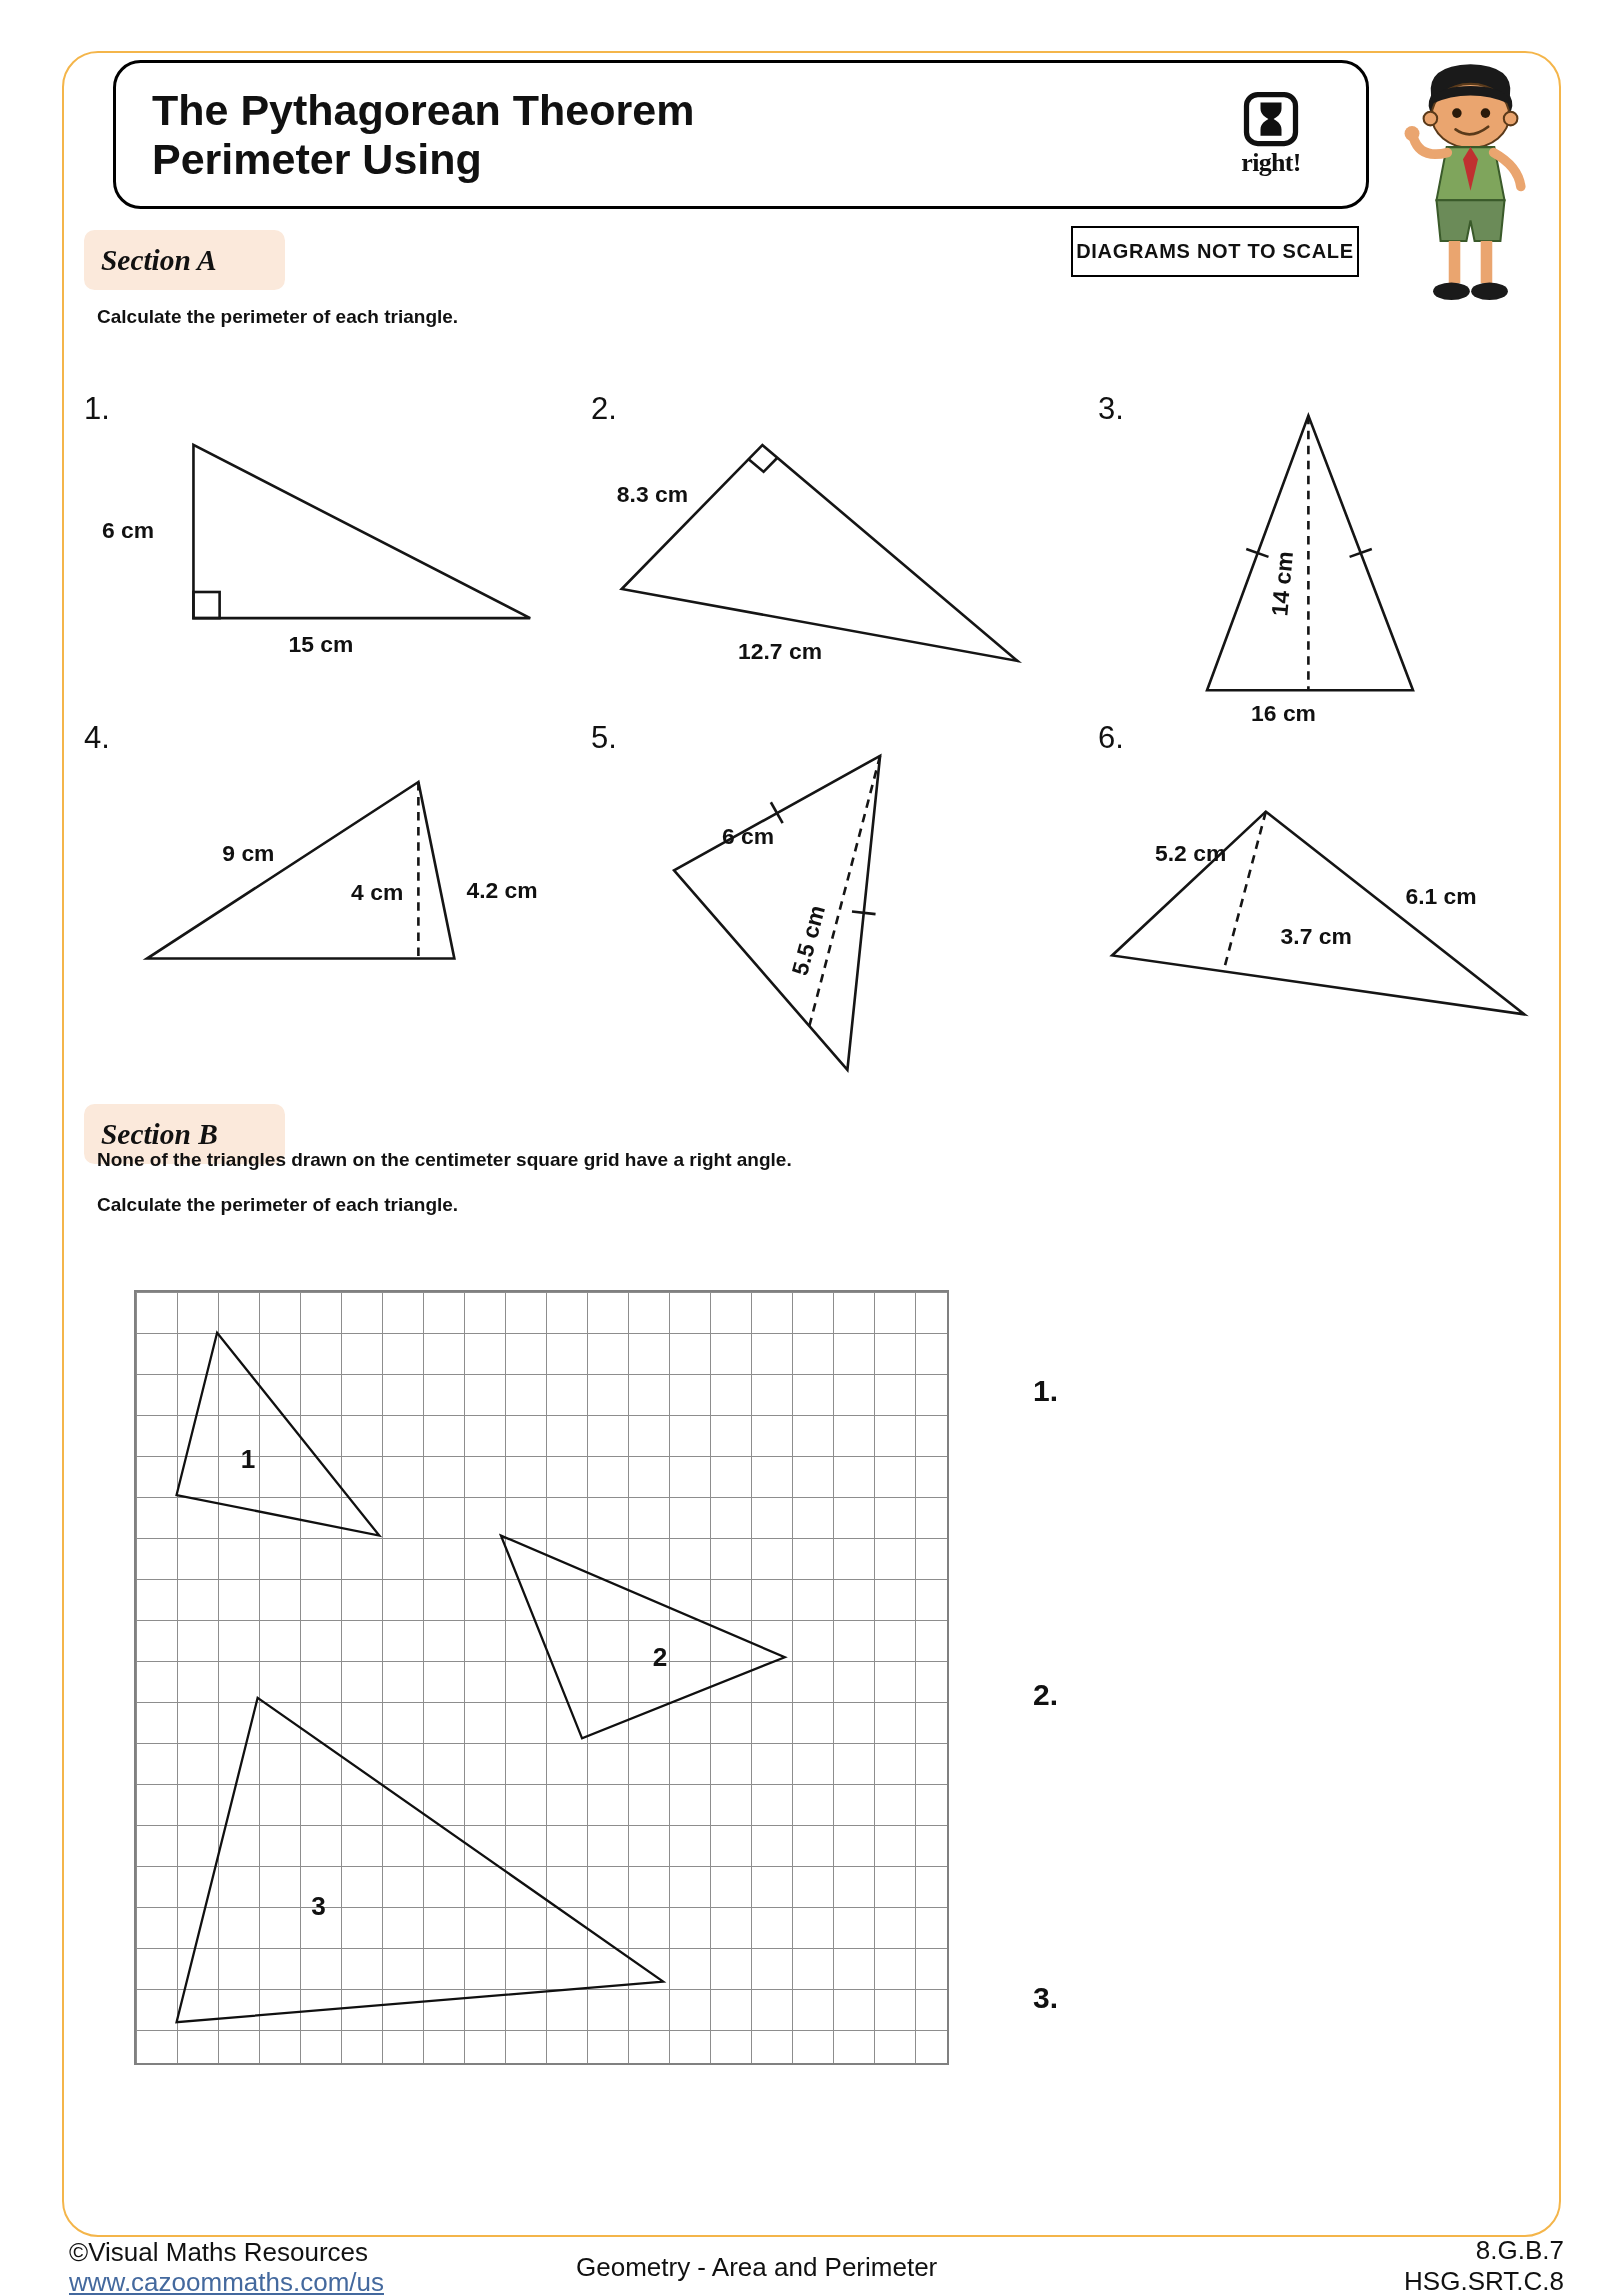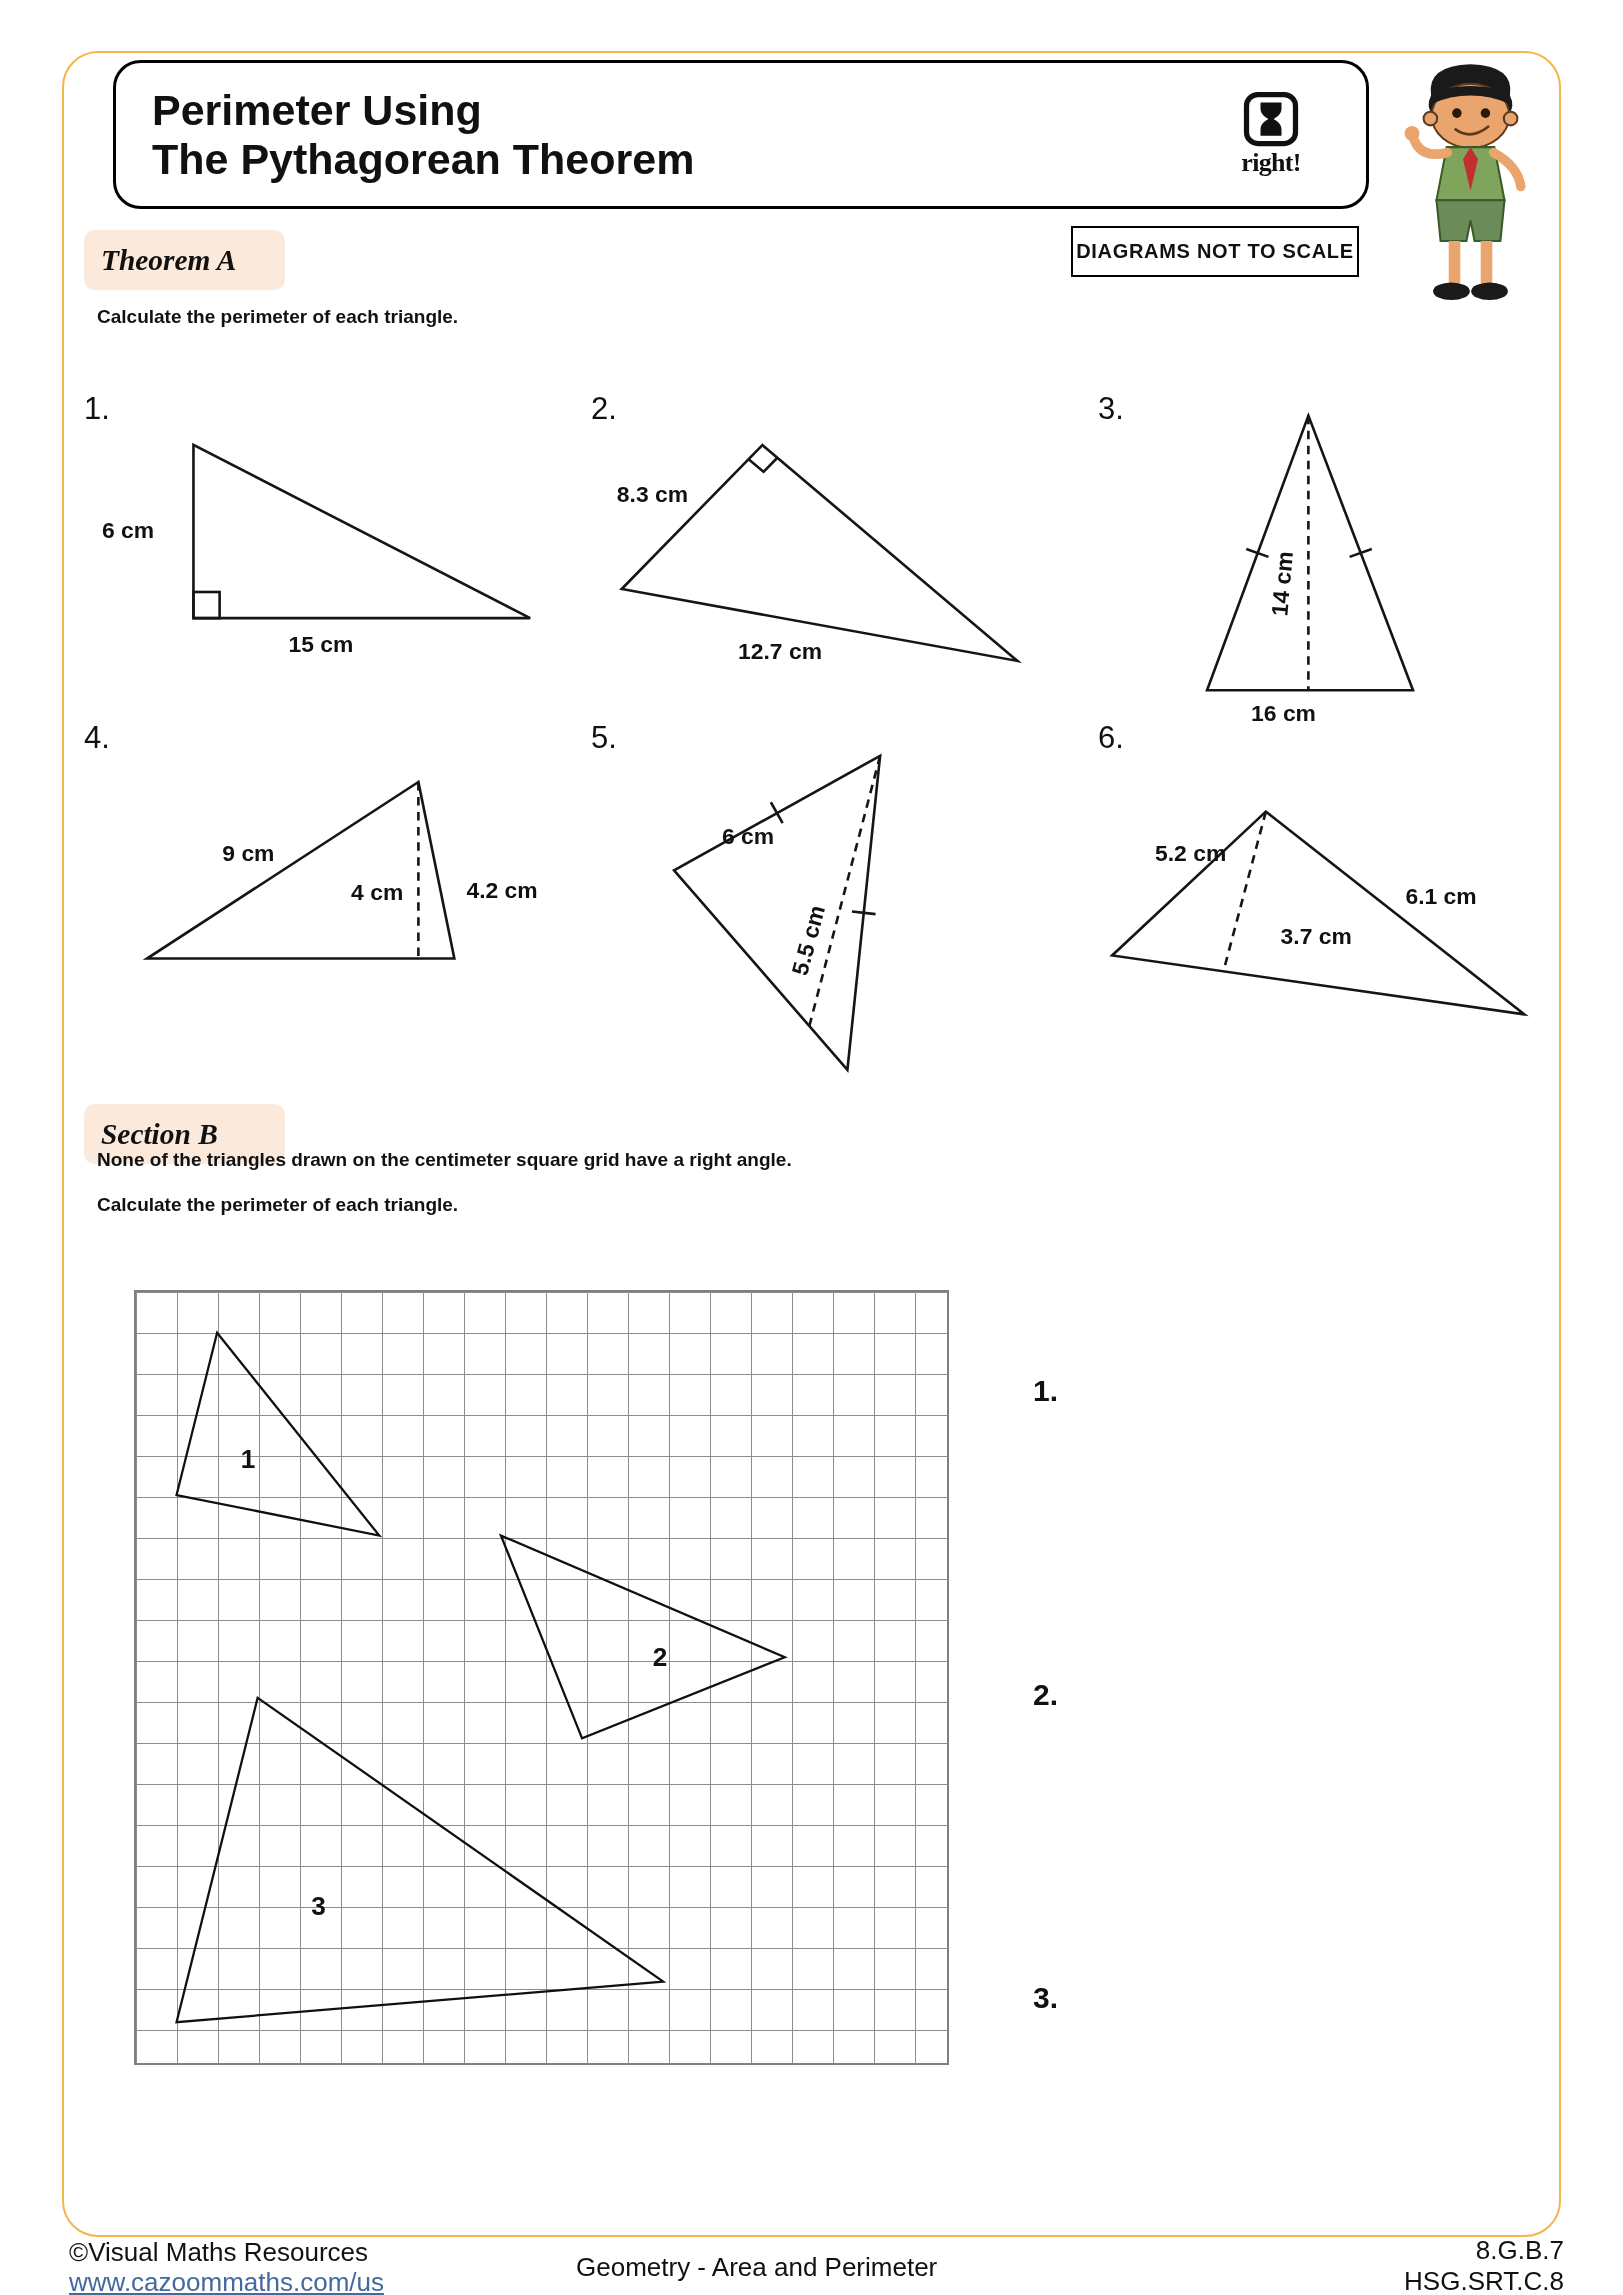--- a/index.html
+++ b/index.html
@@ -88,22 +88,22 @@
   #footC{left:576px;top:2252px;}
   #footR{right:59px;top:2235px;text-align:right;line-height:31px;}
 </style>
 </head>
 <body>
 
 <div class="abs" id="border"></div>
 
 <div class="abs" id="titlebox">
   <div class="title">
+    <div>The Pythagorean Theorem</div>
     <div>Perimeter Using</div>
-    <div>The Pythagorean Theorem</div>
   </div>
   <div class="logo">
     <svg class="logo-icon" viewBox="0 0 64 64">
       <rect x="4" y="4" width="56" height="56" rx="13" fill="#ffffff" stroke="#101010" stroke-width="6"></rect>
       <path d="M20 13 h24 v7 c0 7 -6 10 -9 12 c3 2 9 5 9 12 v7 h-24 v-7 c0 -7 6 -10 9 -12 c-3 -2 -9 -5 -9 -12 Z" fill="#101010"></path>
     </svg>
     <div class="logo-text">right!</div>
   </div>
 </div>
 
@@ -122,21 +122,21 @@
   <circle cx="34" cy="114" r="11" fill="#EAA56F"></circle>
   <path d="M154,142 Q190,162 194,192" fill="none" stroke="#EAA56F" stroke-width="14" stroke-linecap="round"></path>
   <path d="M70,212 L170,212 L164,272 L126,272 L120,242 L114,272 L76,272 Z" fill="#6B8B58" stroke="#3a5a2a" stroke-width="3"></path>
   <rect x="88" y="272" width="17" height="62" fill="#EAA56F"></rect>
   <rect x="135" y="272" width="17" height="62" fill="#EAA56F"></rect>
   <ellipse cx="92" cy="346" rx="27" ry="13" fill="#1a1a1a"></ellipse>
   <ellipse cx="148" cy="346" rx="27" ry="13" fill="#1a1a1a"></ellipse>
 </svg>
 
 <div class="abs chip" id="chipA">
-  <span>Theorem A</span>
+  <span>Section A</span>
 </div>
 <div class="abs" id="scalenote">DIAGRAMS NOT TO SCALE</div>
 <div class="abs instr" id="instrA">Calculate the perimeter of each triangle.</div>
 
 <div class="abs pnum" id="n1">1.</div>
 <div class="abs pnum" id="n2">2.</div>
 <div class="abs pnum" id="n3">3.</div>
 <div class="abs pnum" id="n4">4.</div>
 <div class="abs pnum" id="n5">5.</div>
 <div class="abs pnum" id="n6">6.</div>

